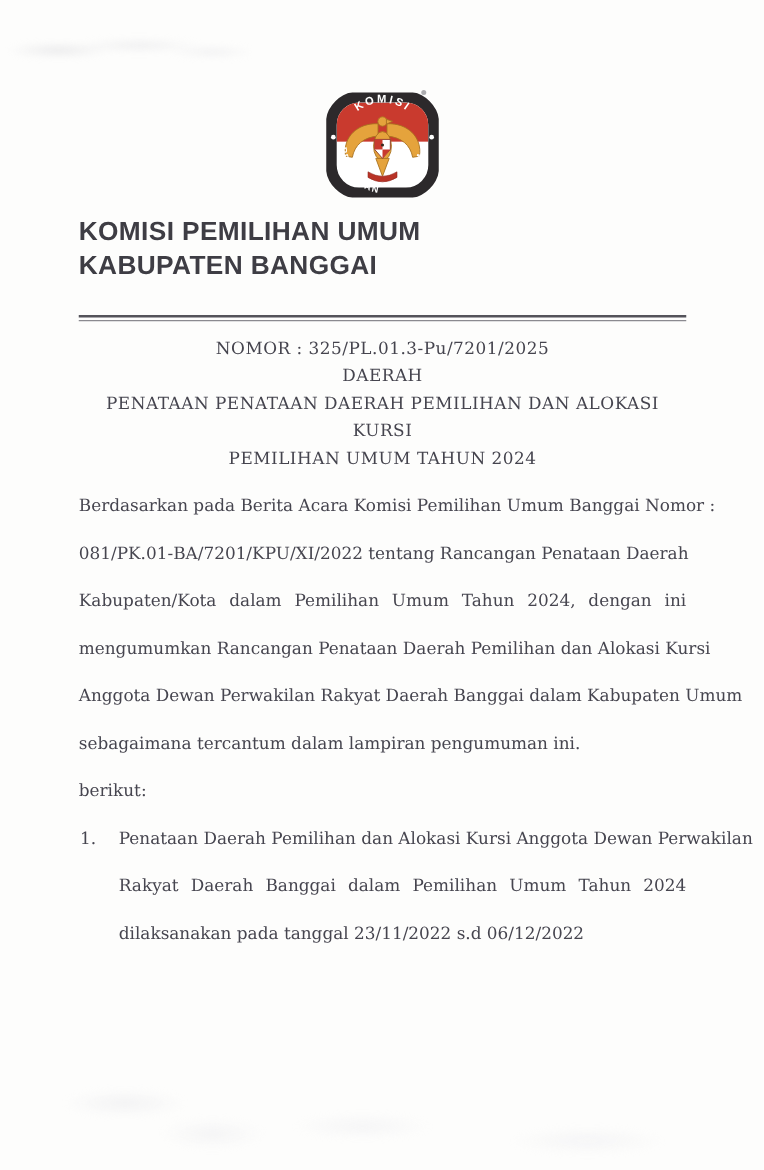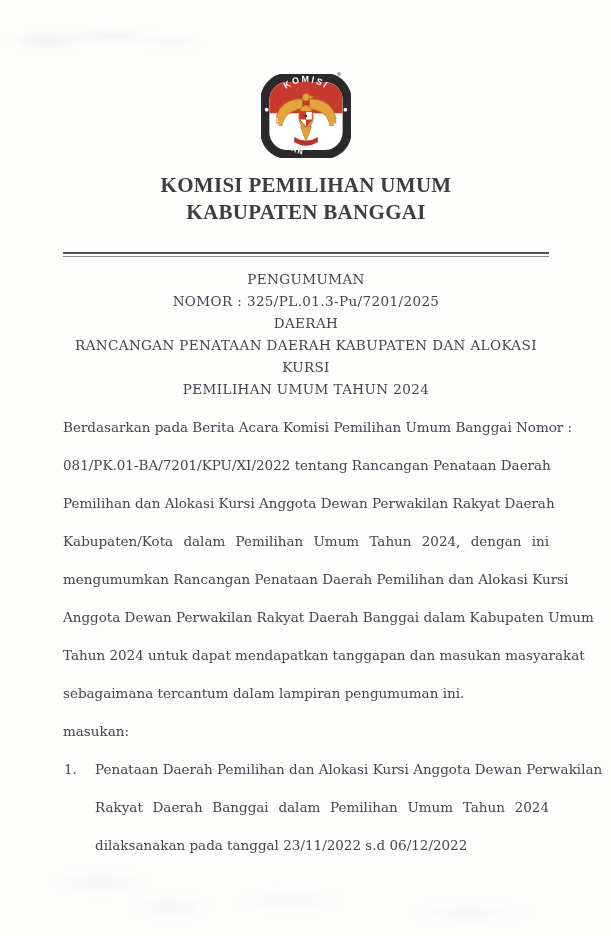--- a/index.html
+++ b/index.html
@@ -33,22 +33,22 @@
       radial-gradient(ellipse 90px 16px at 75% 65%, #ededf0 0%, rgba(237,237,240,0) 70%);
   }
   .speck{
     position:absolute;left:337px;top:72px;width:4px;height:4px;
     border-radius:50%;background:#8f8f94;opacity:.75;
   }
   .content{padding:0 62px 0 63px;}
   
   .logo{width:90px;height:84px;margin:74px auto 0 auto;display:block;}
   .org{
-    margin-top:14px;text-align:center;
-    font-family:Liberation Serif, serif;
+    margin-top:14px;
+    font-family:Liberation Sans, sans-serif;
     font-weight:bold;font-size:21px;line-height:27px;
     color:#3e3d44;letter-spacing:.3px;
   }
   .rule{
     margin-top:26px;height:2px;
     border-top:2px solid #54535a;
     border-bottom:1px solid #8b8a90;
   }
   
   .ann{margin-top:11px;text-align:center;font-size:13.5px;line-height:22px;letter-spacing:.4px;color:#45444e;}
@@ -122,40 +122,37 @@
     </svg>
 
     <div class="org">
       <div>KOMISI PEMILIHAN UMUM</div>
       <div>KABUPATEN BANGGAI</div>
     </div>
 
     <div class="rule"></div>
 
     <div class="ann">
-      <div>PENGUMUMAN</div>
       <div>NOMOR : 325/PL.01.3-Pu/7201/2025</div>
       <div>DAERAH</div>
-      <div>RANCANGAN PENATAAN DAERAH KABUPATEN DAN ALOKASI KURSI</div>
+      <div>PENATAAN PENATAAN DAERAH PEMILIHAN DAN ALOKASI KURSI</div>
       <div>PEMILIHAN UMUM TAHUN 2024</div>
     </div>
 
     <div class="para p1">
       <div class="jline">Berdasarkan pada Berita Acara Komisi Pemilihan Umum Banggai Nomor :</div>
       <div class="jline">081/PK.01-BA/7201/KPU/XI/2022 tentang Rancangan Penataan Daerah</div>
-      <div class="jline">Pemilihan dan Alokasi Kursi Anggota Dewan Perwakilan Rakyat Daerah</div>
       <div class="jline">Kabupaten/Kota dalam Pemilihan Umum Tahun 2024, dengan ini</div>
       <div class="jline">mengumumkan Rancangan Penataan Daerah Pemilihan dan Alokasi Kursi</div>
       <div class="jline">Anggota Dewan Perwakilan Rakyat Daerah Banggai dalam Kabupaten Umum</div>
-      <div class="jline">Tahun 2024 untuk dapat mendapatkan tanggapan dan masukan masyarakat</div>
       <div class="jline last">sebagaimana tercantum dalam lampiran pengumuman ini.</div>
     </div>
 
     <div class="para p2">
-      <div class="jline last">masukan:</div>
+      <div class="jline last">berikut:</div>
     </div>
 
     <div class="list-item">
       <span class="num">1.</span>
       <div class="jline">Penataan Daerah Pemilihan dan Alokasi Kursi Anggota Dewan Perwakilan</div>
       <div class="jline">Rakyat Daerah Banggai dalam Pemilihan Umum Tahun 2024</div>
       <div class="jline last">dilaksanakan pada tanggal 23/11/2022 s.d 06/12/2022</div>
     </div>
 
   </div>

